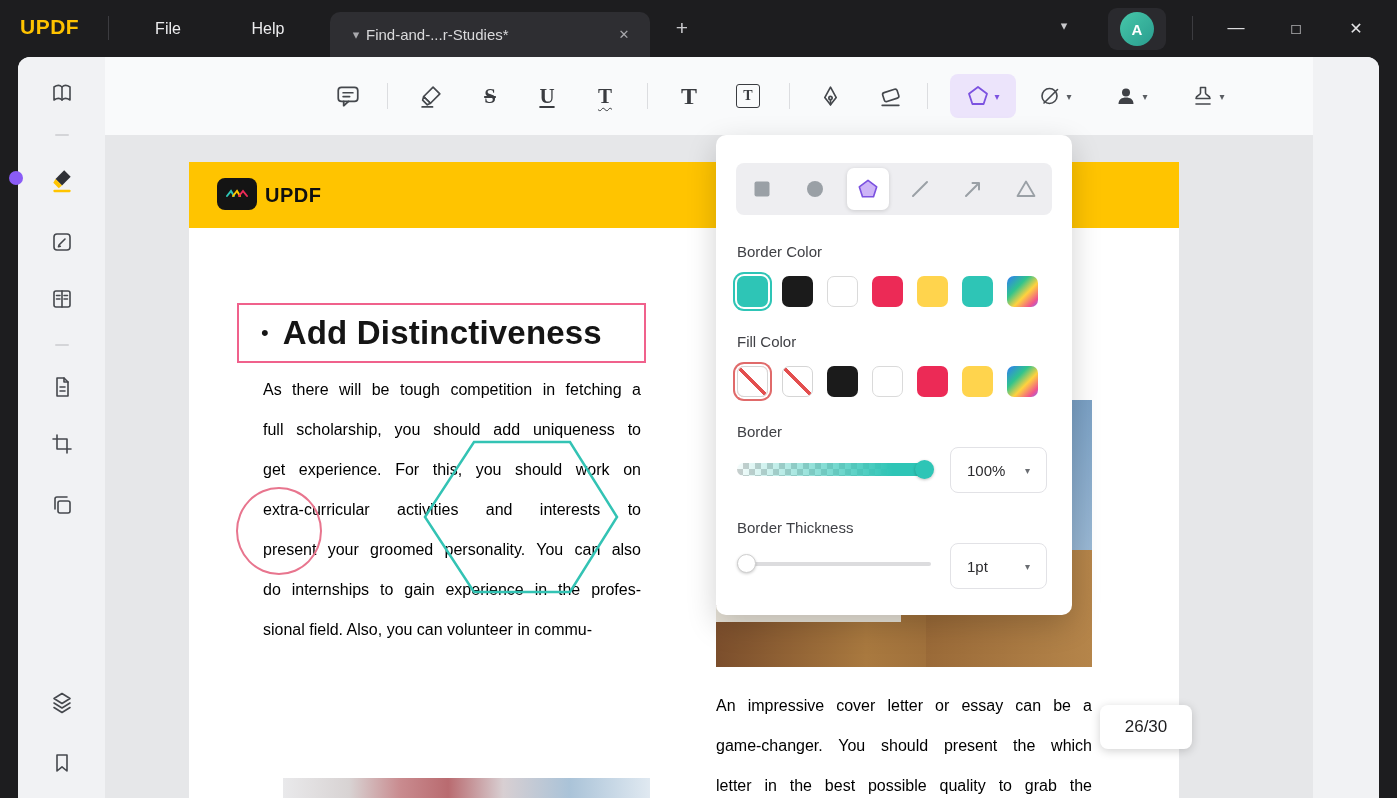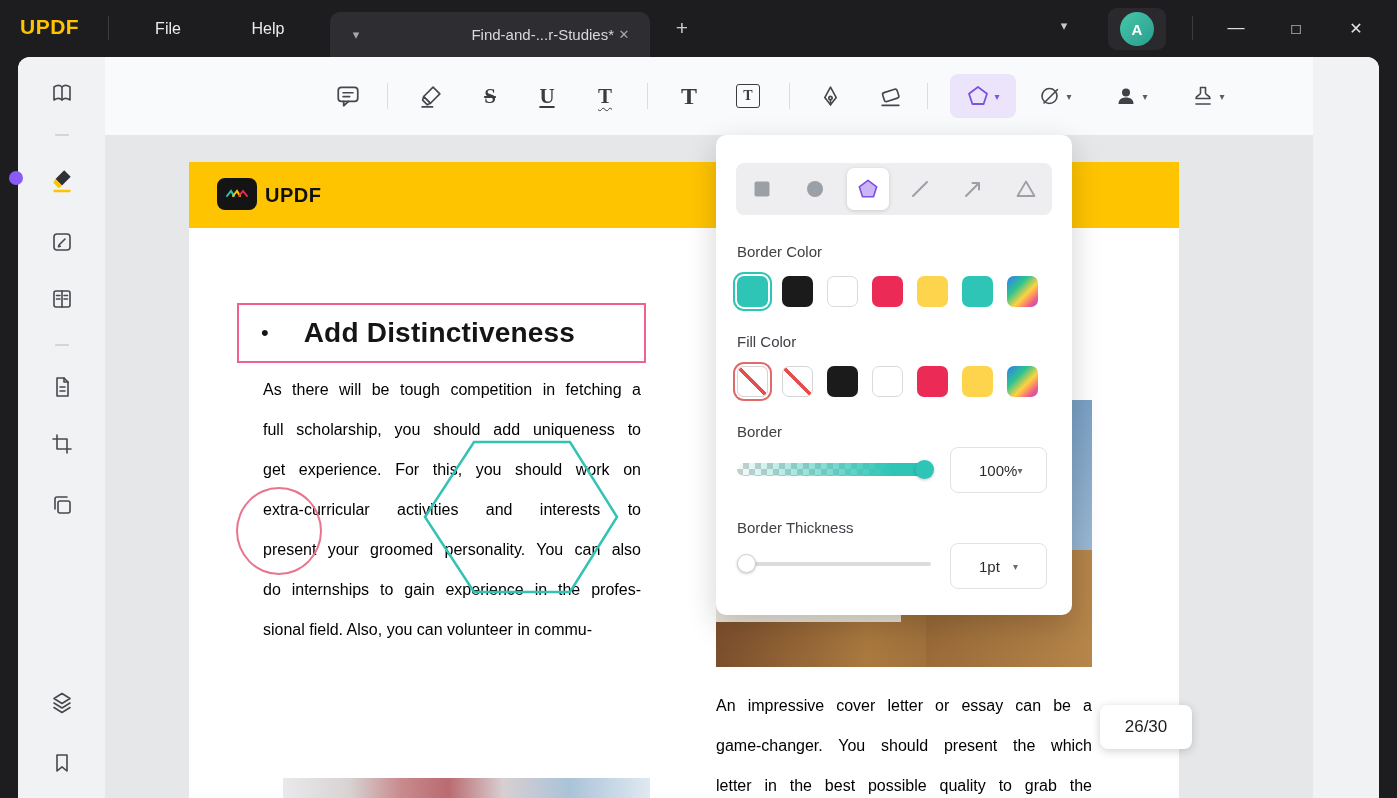--- a/index.html
+++ b/index.html
@@ -5,21 +5,21 @@
   * { margin:0; padding:0; box-sizing:border-box; }
   html,body { width:1397px; height:798px; overflow:hidden; }
   body { font-family:"Liberation Sans", sans-serif; background:#1d1d1f; position:relative; }
 
   
   .titlebar { position:absolute; left:0; top:0; width:1397px; height:57px; background:#1d1d1f; color:#e4e4e6; }
   .logo { position:absolute; left:20px; top:15px; font-size:21px; font-weight:800; color:#FFC300; letter-spacing:.5px; }
   .tb-sep { position:absolute; top:16px; width:1px; height:24px; background:#3c3c40; }
   .menu-item { position:absolute; top:0; height:57px; display:flex; align-items:center; justify-content:center; width:60px; font-size:16px; color:#ececee; cursor:default; }
   .tab { position:absolute; left:330px; top:12px; width:320px; height:45px; background:#2e2e32; border-radius:10px 10px 0 0; display:flex; align-items:center; padding:0 16px; color:#d9d9db; }
-  .tab-title { flex:1; text-align:right; font-size:15px; white-space:nowrap; overflow:hidden; }
+  .tab-title { flex:1; text-align:left; font-size:15px; white-space:nowrap; overflow:hidden; }
   .tab-chev, .tab-close { color:#a8a8ac; font-size:13px; width:20px; text-align:center; }
   .newtab { position:absolute; left:668px; top:14px; width:28px; height:28px; display:flex; align-items:center; justify-content:center; font-size:21px; color:#c9c9cc; }
   .top-chev { position:absolute; left:1050px; top:18px; width:28px; height:22px; text-align:center; color:#c9c9cc; font-size:13px; }
   .avatar-tile { position:absolute; left:1108px; top:8px; width:58px; height:42px; background:#2a2a2e; border-radius:9px; display:flex; align-items:center; justify-content:center; }
   .avatar { width:34px; height:34px; border-radius:50%; background:linear-gradient(135deg,#46c7a9,#2a9d8f); color:#fff; font-size:15px; font-weight:700; display:flex; align-items:center; justify-content:center; }
   .winctl { position:absolute; top:14px; width:30px; height:28px; display:flex; align-items:center; justify-content:center; color:#e2e2e4; }
 
   
   .window { position:absolute; left:18px; top:57px; width:1361px; height:741px; background:#f7f8f9; border-radius:12px 12px 0 0; overflow:hidden; }
   .left-rail  { position:absolute; left:0; top:0; width:87px; height:741px; background:#f1f2f4; }
@@ -39,21 +39,21 @@
   .chev { font-size:10px; color:#5a5d62; }
   .chev.purple { color:#7c52e0; }
 
   
   .page { position:absolute; left:84px; top:27px; width:990px; height:636px; background:#fff; z-index:1; }
   .band { position:absolute; left:0; top:0; width:990px; height:66px; background:#FFC400; }
   .logo-chip { position:absolute; left:28px; top:16px; width:40px; height:32px; background:#141414; border-radius:8px; display:flex; align-items:center; justify-content:center; }
   .brand { position:absolute; left:76px; top:0; height:66px; display:flex; align-items:center; font-size:20px; font-weight:800; color:#101010; letter-spacing:.5px; }
   .heading-box { position:absolute; left:48px; top:141px; width:409px; height:60px; border:2px solid #f0618c; display:flex; align-items:center; gap:14px; padding-left:22px; background:#fff; }
   .heading-bullet { font-size:22px; color:#151515; }
-  .heading-text { font-size:28px; font-weight:700; color:#151515; letter-spacing:.2px;margin-left:21px; }
+  .heading-text { font-size:33px; font-weight:700; color:#151515; letter-spacing:.2px; }
   .para { position:absolute; color:#000000; }
   .doc-line { height:40px; line-height:40px; font-size:16px; text-align:justify; text-align-last:justify; overflow:hidden; white-space:normal; }
   .left-para { left:74px; top:208px; width:378px; }
   .left-para .doc-line:last-child { text-align-last:left; }
   .right-para { left:527px; top:524px; width:376px; }
   .anno-circle { position:absolute; left:47px; top:325px; width:86px; height:88px; border:2.5px solid #e8758e; border-radius:50%; z-index:3; }
   .anno-hex { position:absolute; left:233px; top:276px; z-index:3; }
   .doc-img { position:absolute; left:527px; top:238px; width:376px; height:267px; overflow:hidden; background:linear-gradient(90deg,#7b4e2c,#a9793f 40%,#8a5c33); }
   .img-blue { position:absolute; left:0; top:0; width:376px; height:150px; background:linear-gradient(135deg,#5a82ab,#7aa0c4 70%,#9ab8d4); }
   .img-books { position:absolute; left:0; top:168px; width:210px; height:42px; background:repeating-linear-gradient(90deg,#6f2b34 0 26px,#5d2129 26px 30px); }
@@ -73,21 +73,21 @@
   .sw-white { border:1px solid #dadada; }
   .sw-none { border:1px solid #d5d5d5; background:linear-gradient(to top right,#fff 45%,#e34f4f 45%,#e34f4f 55%,#fff 55%) !important; }
   .sw-rainbow { background:linear-gradient(135deg,#2e7bf6 0%,#31c48d 35%,#ffd23e 60%,#f1548c 85%,#8a63f5 100%); }
   .swatch.selected { box-shadow:0 0 0 2px #fff, 0 0 0 4px var(--ring,#2EC5B6); }
   .op-track { position:absolute; left:21px; top:328px; width:194px; height:13px; border-radius:7px;
     background:linear-gradient(90deg, rgba(46,197,182,.05) 0%, #2EC5B6 80%),
                repeating-conic-gradient(#cfcfcf 0% 25%, #fff 0% 50%) 0 0 / 12px 12px; }
   .op-knob { position:absolute; right:-3px; top:-3px; width:19px; height:19px; border-radius:50%; background:#2EC5B6; box-shadow:0 1px 3px rgba(0,0,0,.25); }
   .th-track { position:absolute; left:21px; top:427px; width:194px; height:4px; border-radius:2px; background:#dcdcde; }
   .th-knob { position:absolute; left:0; top:-8px; width:19px; height:19px; border-radius:50%; background:#fff; border:1px solid #cfcfcf; box-shadow:0 1px 3px rgba(0,0,0,.2); }
-  .dropdown { position:absolute; left:234px; width:97px; height:46px; background:#fff; border:1px solid #e2e2e6; border-radius:8px; display:flex; align-items:center; justify-content:space-between; padding:0 28px; font-size:15px; color:#2b2b2e; }
+  .dropdown { position:absolute; left:234px; width:97px; height:46px; background:#fff; border:1px solid #e2e2e6; border-radius:8px; display:flex; align-items:center; justify-content:space-between; padding:0 16px; font-size:15px; color:#2b2b2e; }
   .dropdown .chev { color:#6a6d72; }
 
   
   .page-badge { position:absolute; left:1082px; top:648px; width:92px; height:44px; background:#fff; border-radius:8px; box-shadow:0 2px 10px rgba(0,0,0,.18); display:flex; align-items:center; justify-content:center; font-size:17px; color:#1d1d1f; z-index:40; }
   .edge-dot { position:absolute; left:9px; top:171px; width:14px; height:14px; border-radius:50%; background:#8a5cf6; z-index:60; }
 </style>
 </head>
 <body>
 
 <div class="titlebar">

